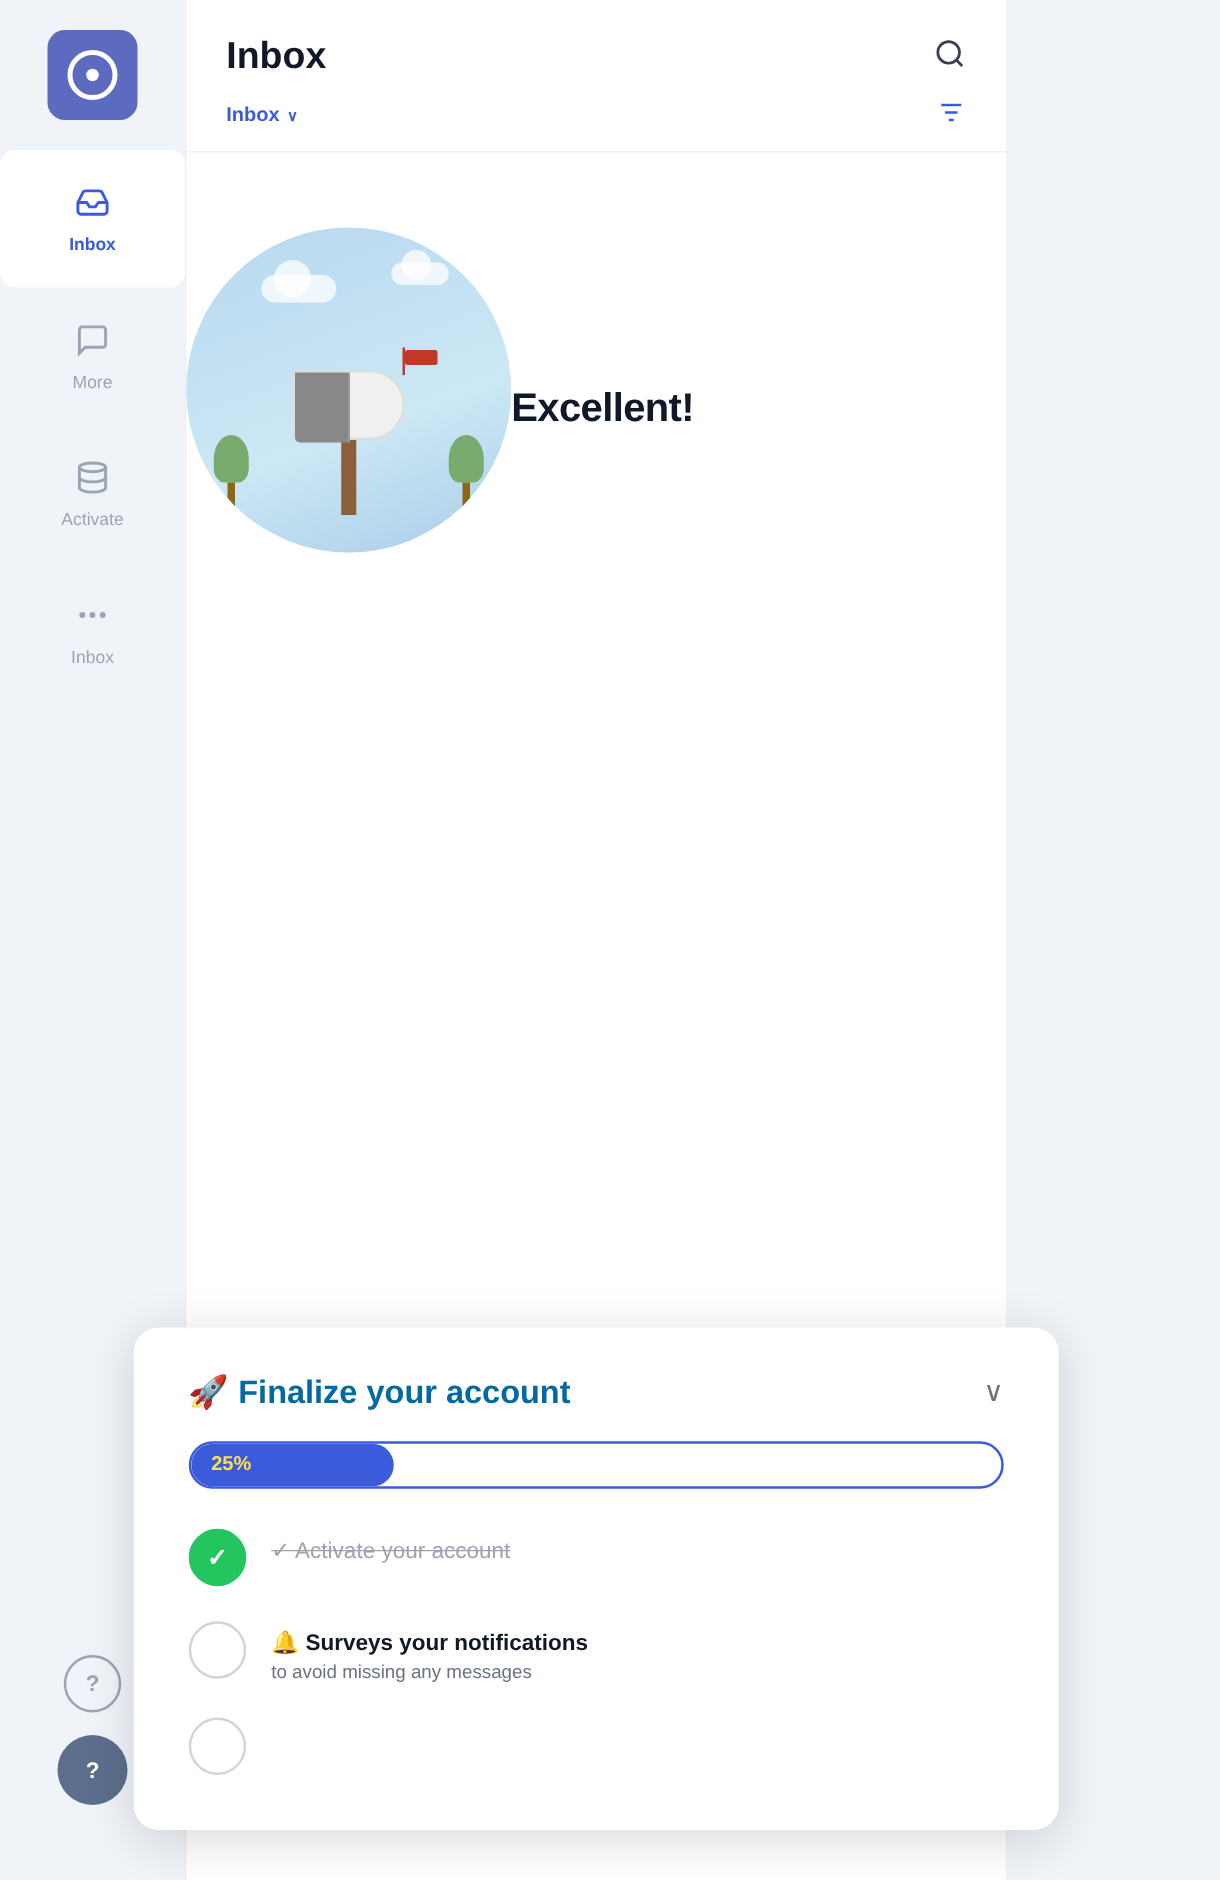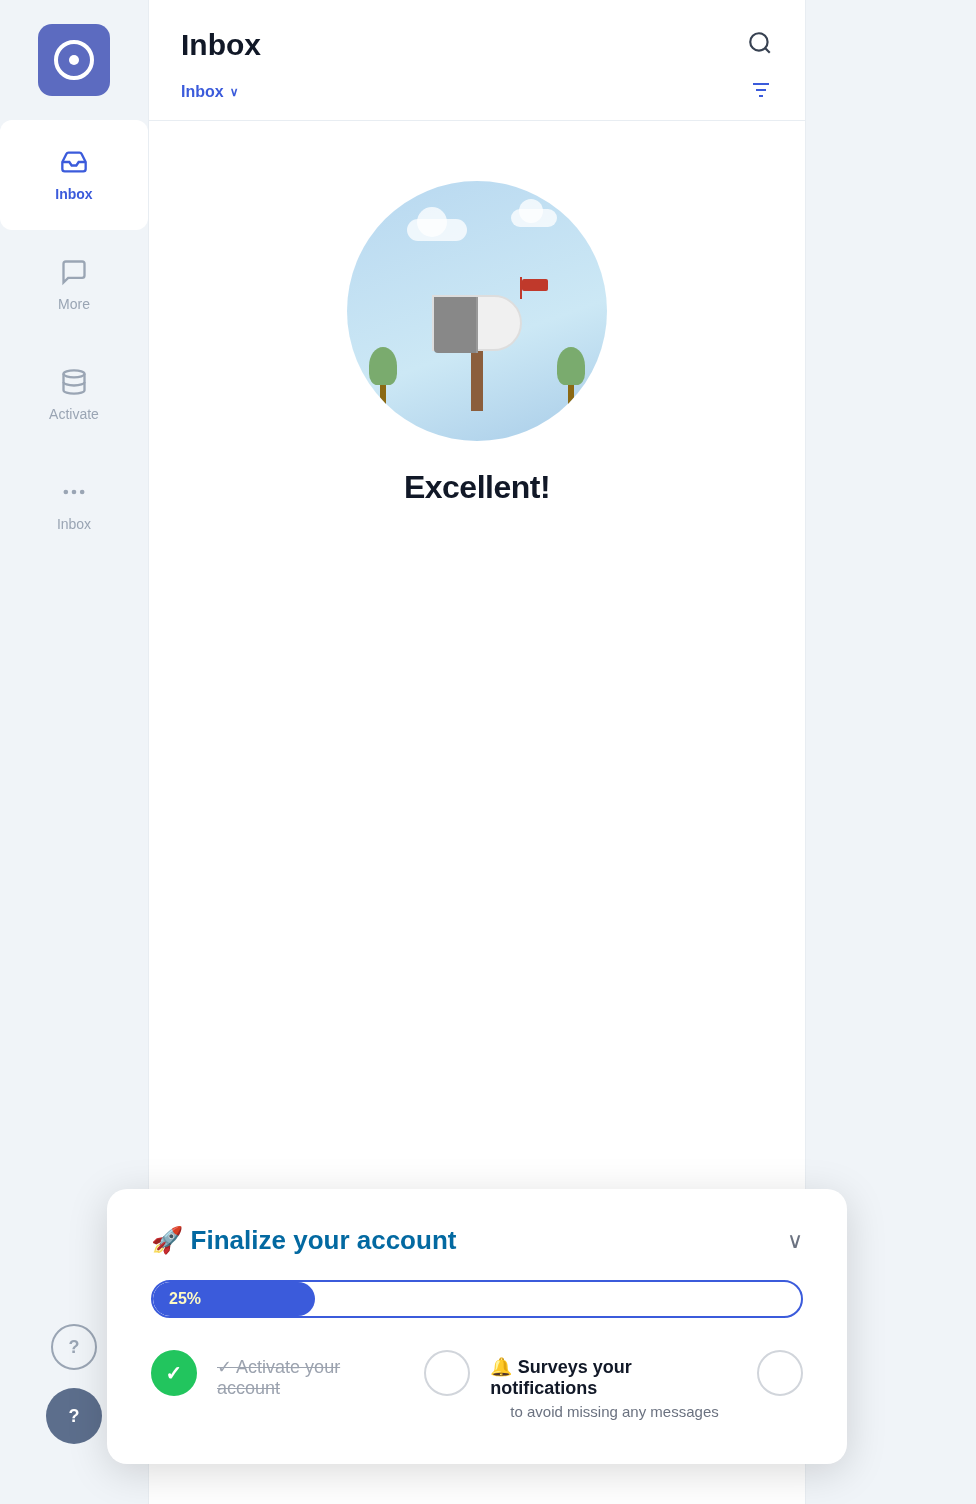--- a/index.html
+++ b/index.html
@@ -208,21 +208,21 @@
     .filter-icon svg {
       stroke: #3b5bdb;
       fill: none;
       width: 24px;
       height: 24px;
     }
 
     
     .inbox-content {
       display: flex;
-      flex-direction: column;
+      flex-direction: row;
       align-items: center;
       padding-top: 60px;
       position: relative;
     }
 
     .mailbox-illustration {
       width: 260px;
       height: 260px;
       border-radius: 50%;
       background: linear-gradient(160deg, #b8d8f0 0%, #cce8f5 60%, #a8cce8 100%);
@@ -424,28 +424,29 @@
     .progress-fill {
       height: 100%;
       background: #3b5bdb;
       border-radius: 100px;
       display: flex;
       align-items: center;
       padding-left: 16px;
     }
 
     .progress-label {
-      color: #fef9c3;
+      color: #fde047;
       font-size: 16px;
       font-weight: 700;
     }
 
     
     .checklist {
       display: flex;
+      flex-direction: column;
       gap: 28px;
     }
 
     .checklist-item {
       display: flex;
       align-items: flex-start;
       gap: 20px;
     }
 
     .check-circle {
@@ -487,21 +488,20 @@
 
     .checklist-title.strikethrough {
       text-decoration: line-through;
       color: #9ca3af;
       font-weight: 400;
     }
 
     .checklist-subtitle {
       font-size: 15px;
       color: #6b7280;
-      margin-left: 20px;
     }
 
     
     .right-panel {
       width: 170px;
       background: #f0f4f8;
       min-height: 1504px;
     }
   </style>
 </head>

